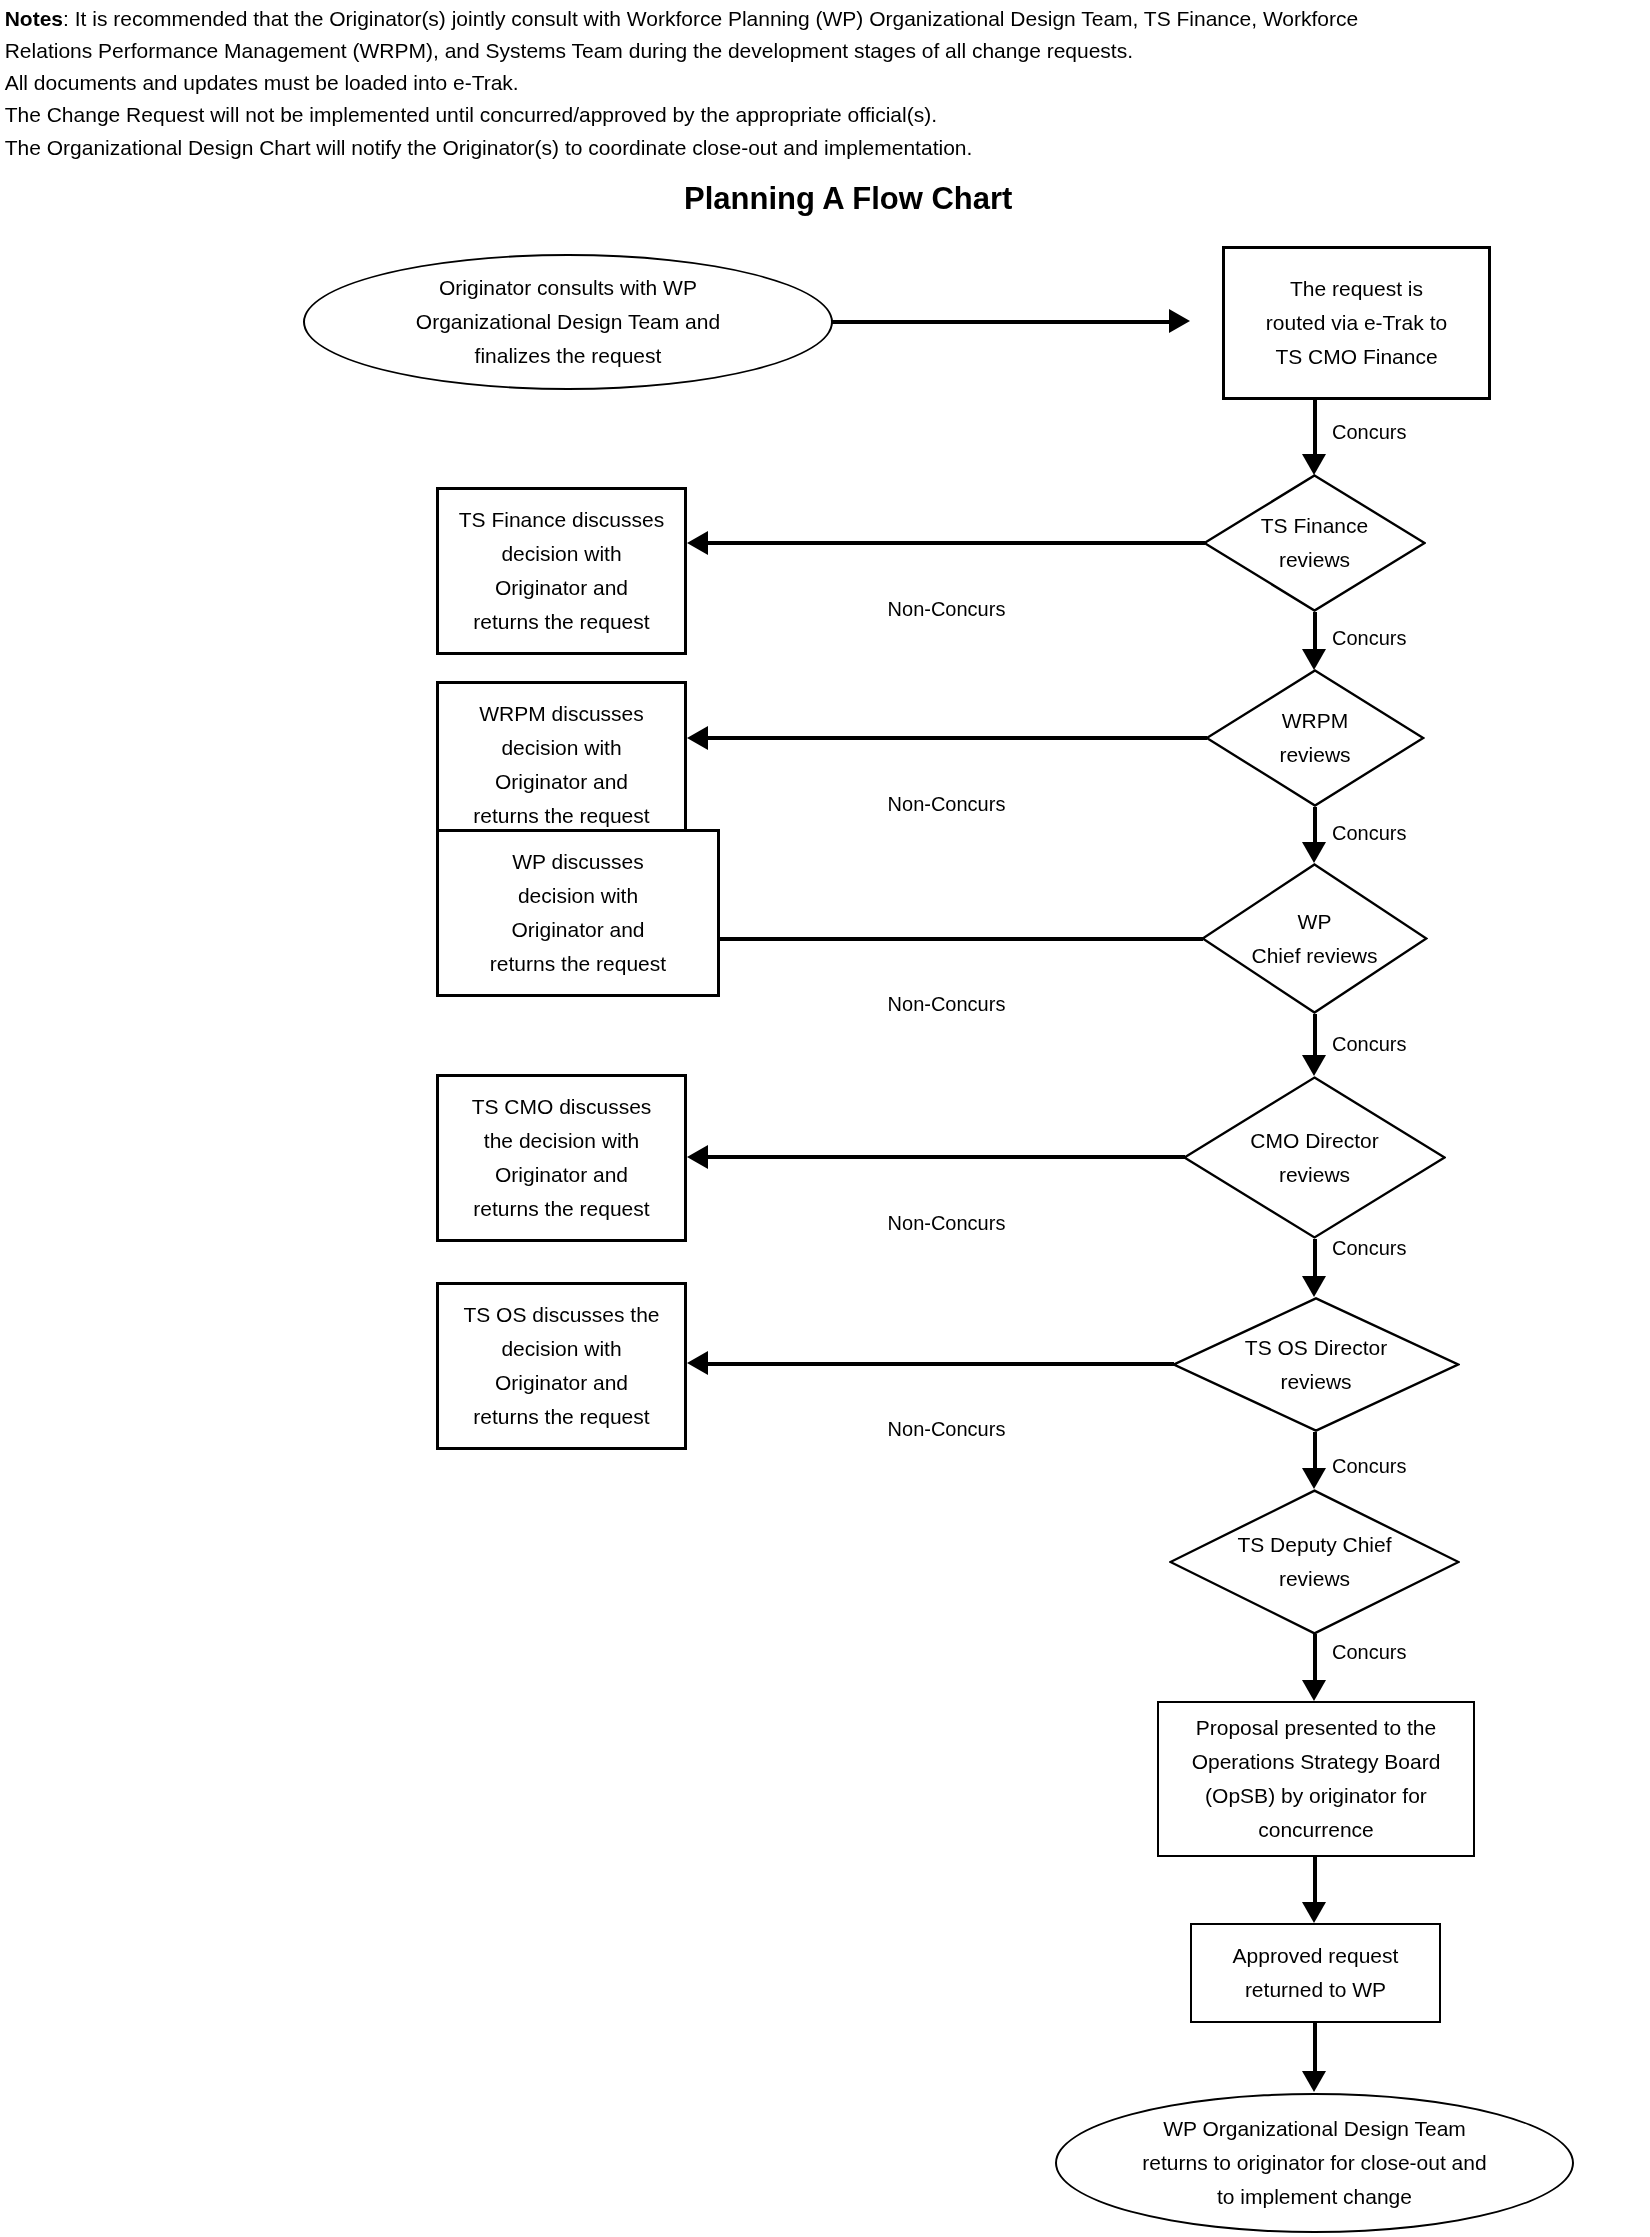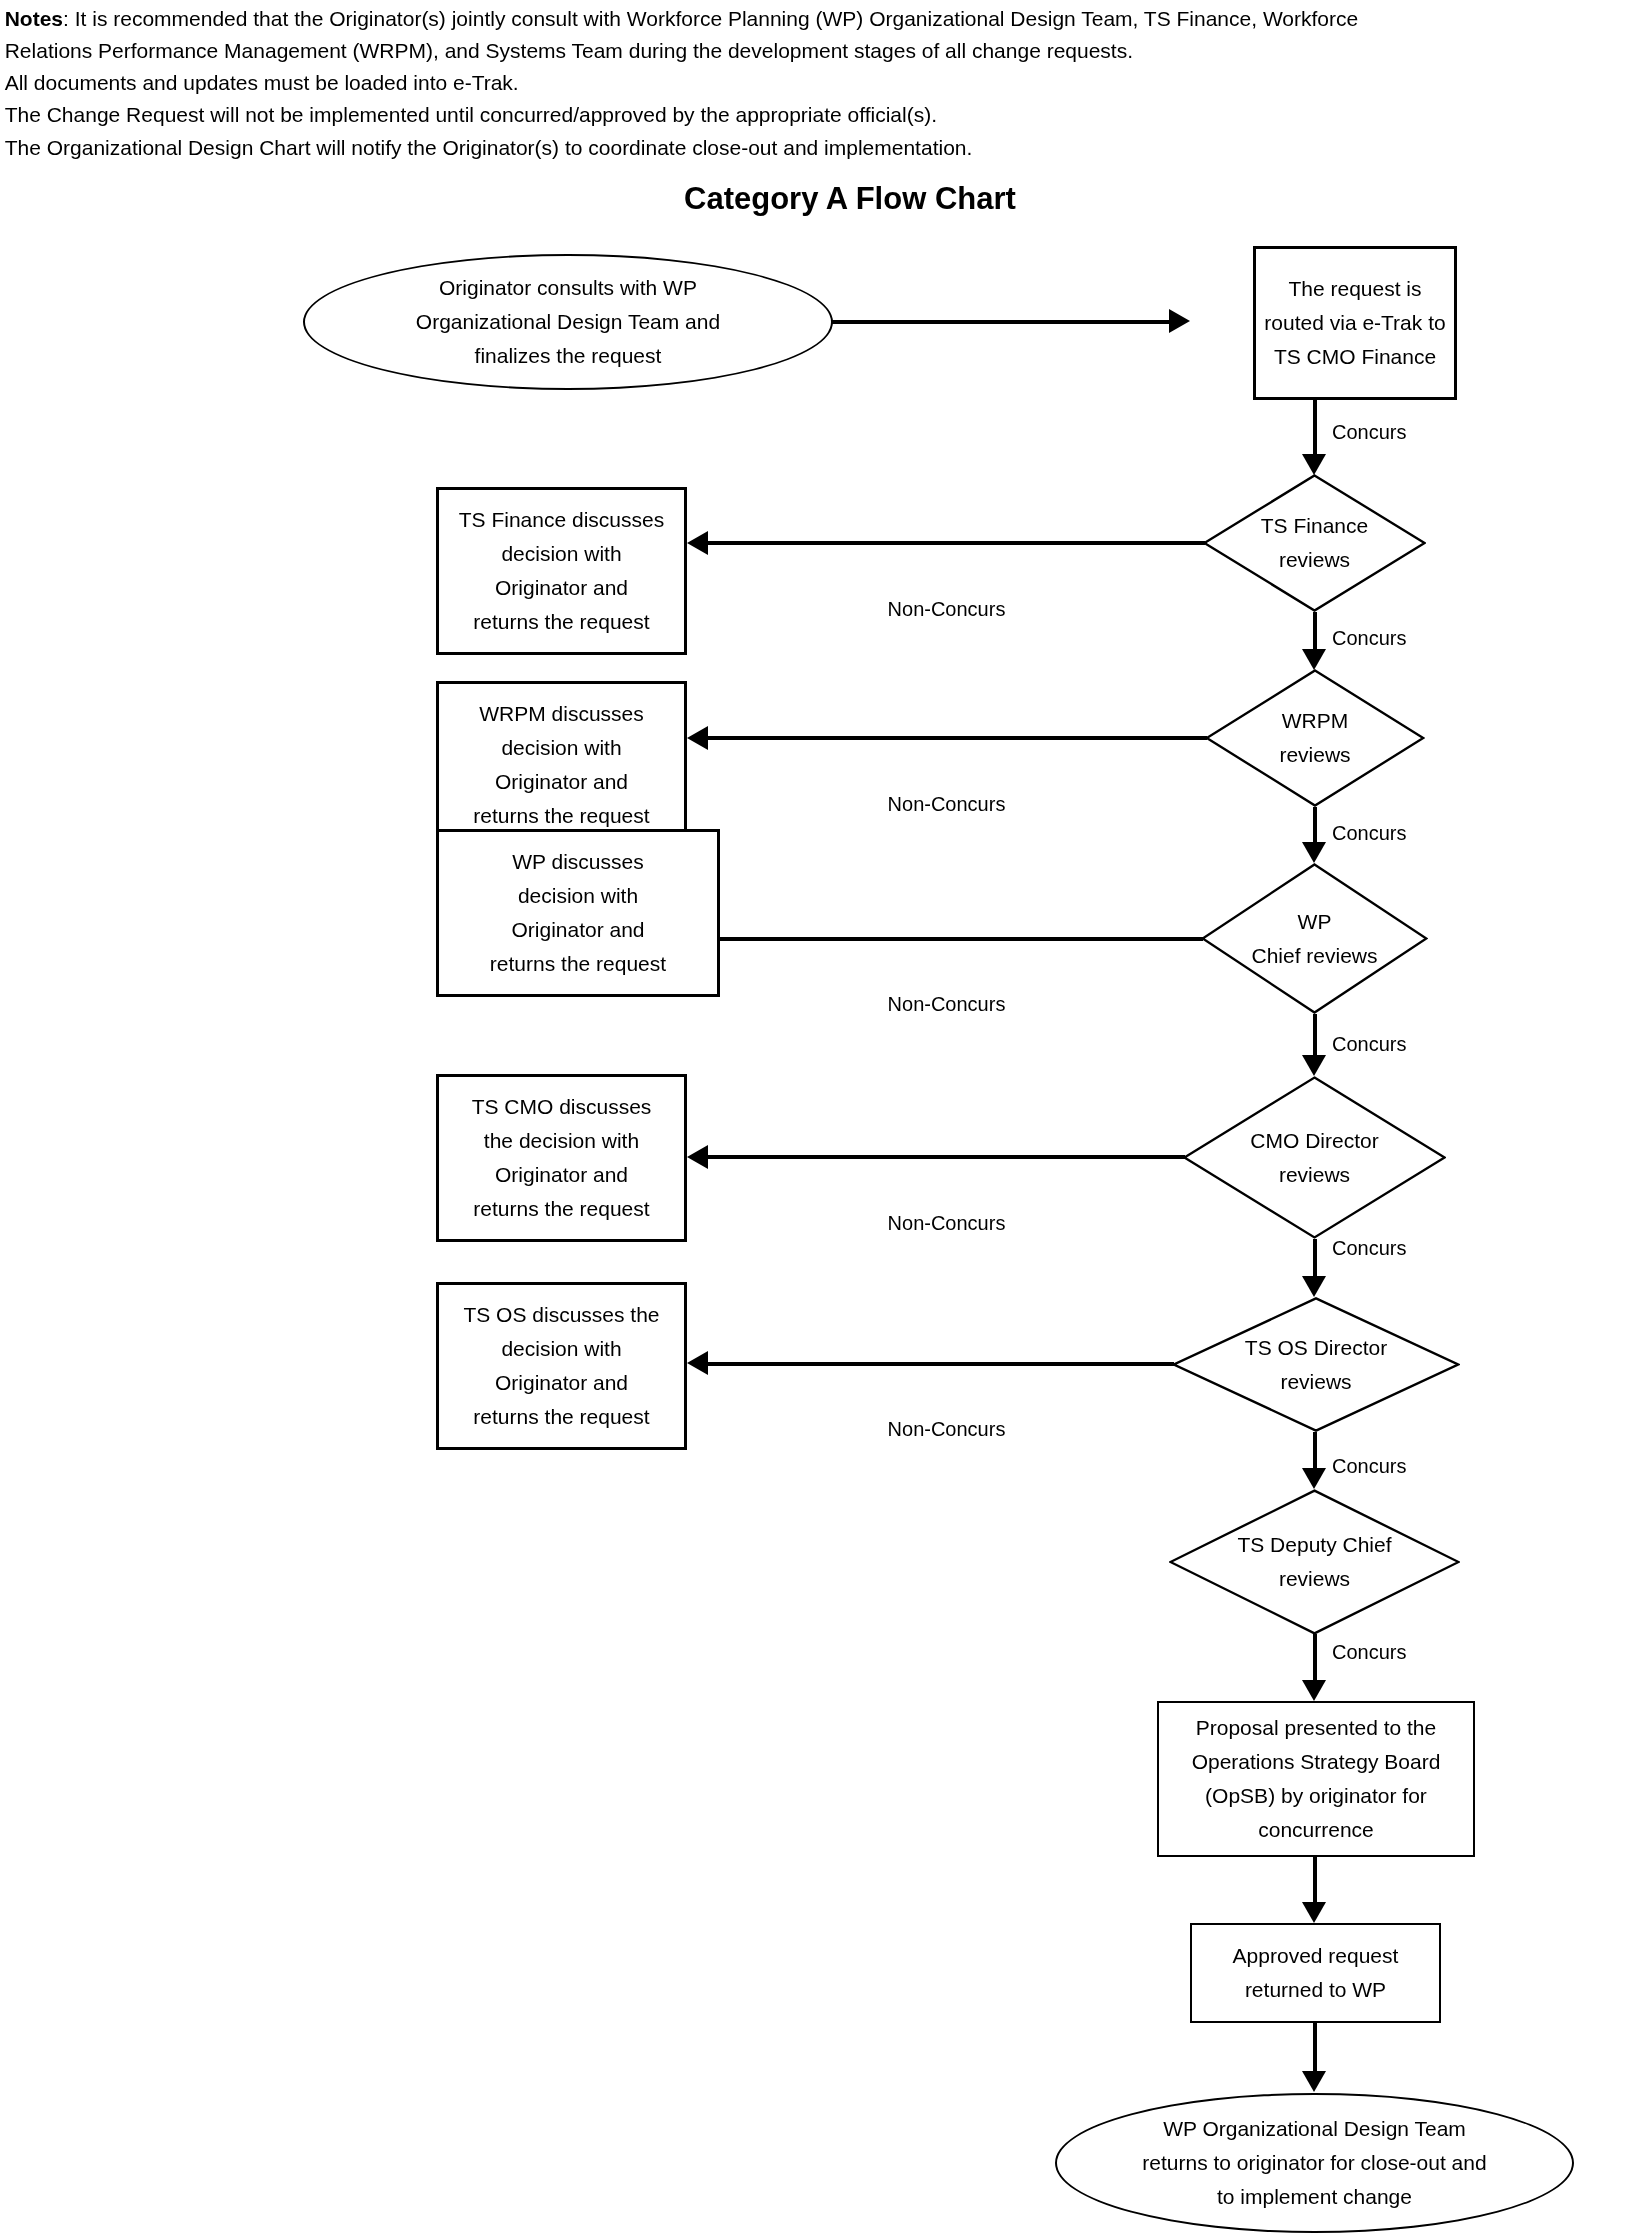--- a/index.html
+++ b/index.html
@@ -88,30 +88,30 @@
 <body>
 
 <div id="canvas">
 
   <div class="note-line" style="top:2.8px;text-align:right;"><span class="b">Notes</span><span>: It is recommended that the Originator(s) jointly consult with Workforce Planning (WP) Organizational Design Team,  TS Finance, Workforce</span></div>
   <div class="note-line" style="top:35px;">Relations Performance Management (WRPM), and Systems Team during the development stages of all change requests.</div>
   <div class="note-line" style="top:67px;">All documents and updates must be loaded into e-Trak.</div>
   <div class="note-line" style="top:99px;">The Change Request will not be implemented until concurred/approved by the appropriate official(s).</div>
   <div class="note-line" style="top:132px;">The Organizational Design Chart will notify the Originator(s) to coordinate close-out and implementation.</div>
 
-  <div class="title" style="left:684px;top:180px;">Category A Flow Chart</div>
+  <div class="title" style="left:684px;top:180px;">Planning A Flow Chart</div>
 
   <div class="ellipse" style="left:303px;top:254px;width:530px;height:136px;">
     <div class="shape-text">Originator consults with WP<br>Organizational Design Team and<br>finalizes the request</div>
   </div>
 
   <div class="line" style="left:831px;top:320px;width:339px;height:3.8px;"></div>
   <div class="arr arr-r" style="left:1169px;top:309px;"></div>
 
-  <div class="box" style="left:1253px;top:246px;width:204px;height:154px;">
+  <div class="box" style="left:1222px;top:246px;width:269px;height:154px;">
     <div class="shape-text">The request is<br>routed via e-Trak to<br>TS CMO Finance</div>
   </div>
 
   <div class="line" style="left:1313px;top:400px;width:3.8px;height:55px;"></div>
   <div class="arr arr-d" style="left:1302px;top:454px;"></div>
   <div class="clabel" style="left:1332px;top:420px;">Concurs</div>
 
   <div class="diamond" style="left:1203px;top:474px;width:223px;height:138px;">
     <svg width="223" height="138" viewBox="0 0 236 146">
         <polygon points="118,1.5 234.5,73 118,144.5 1.5,73" fill="#ffffff" stroke="#000000" stroke-width="2.5"></polygon>

